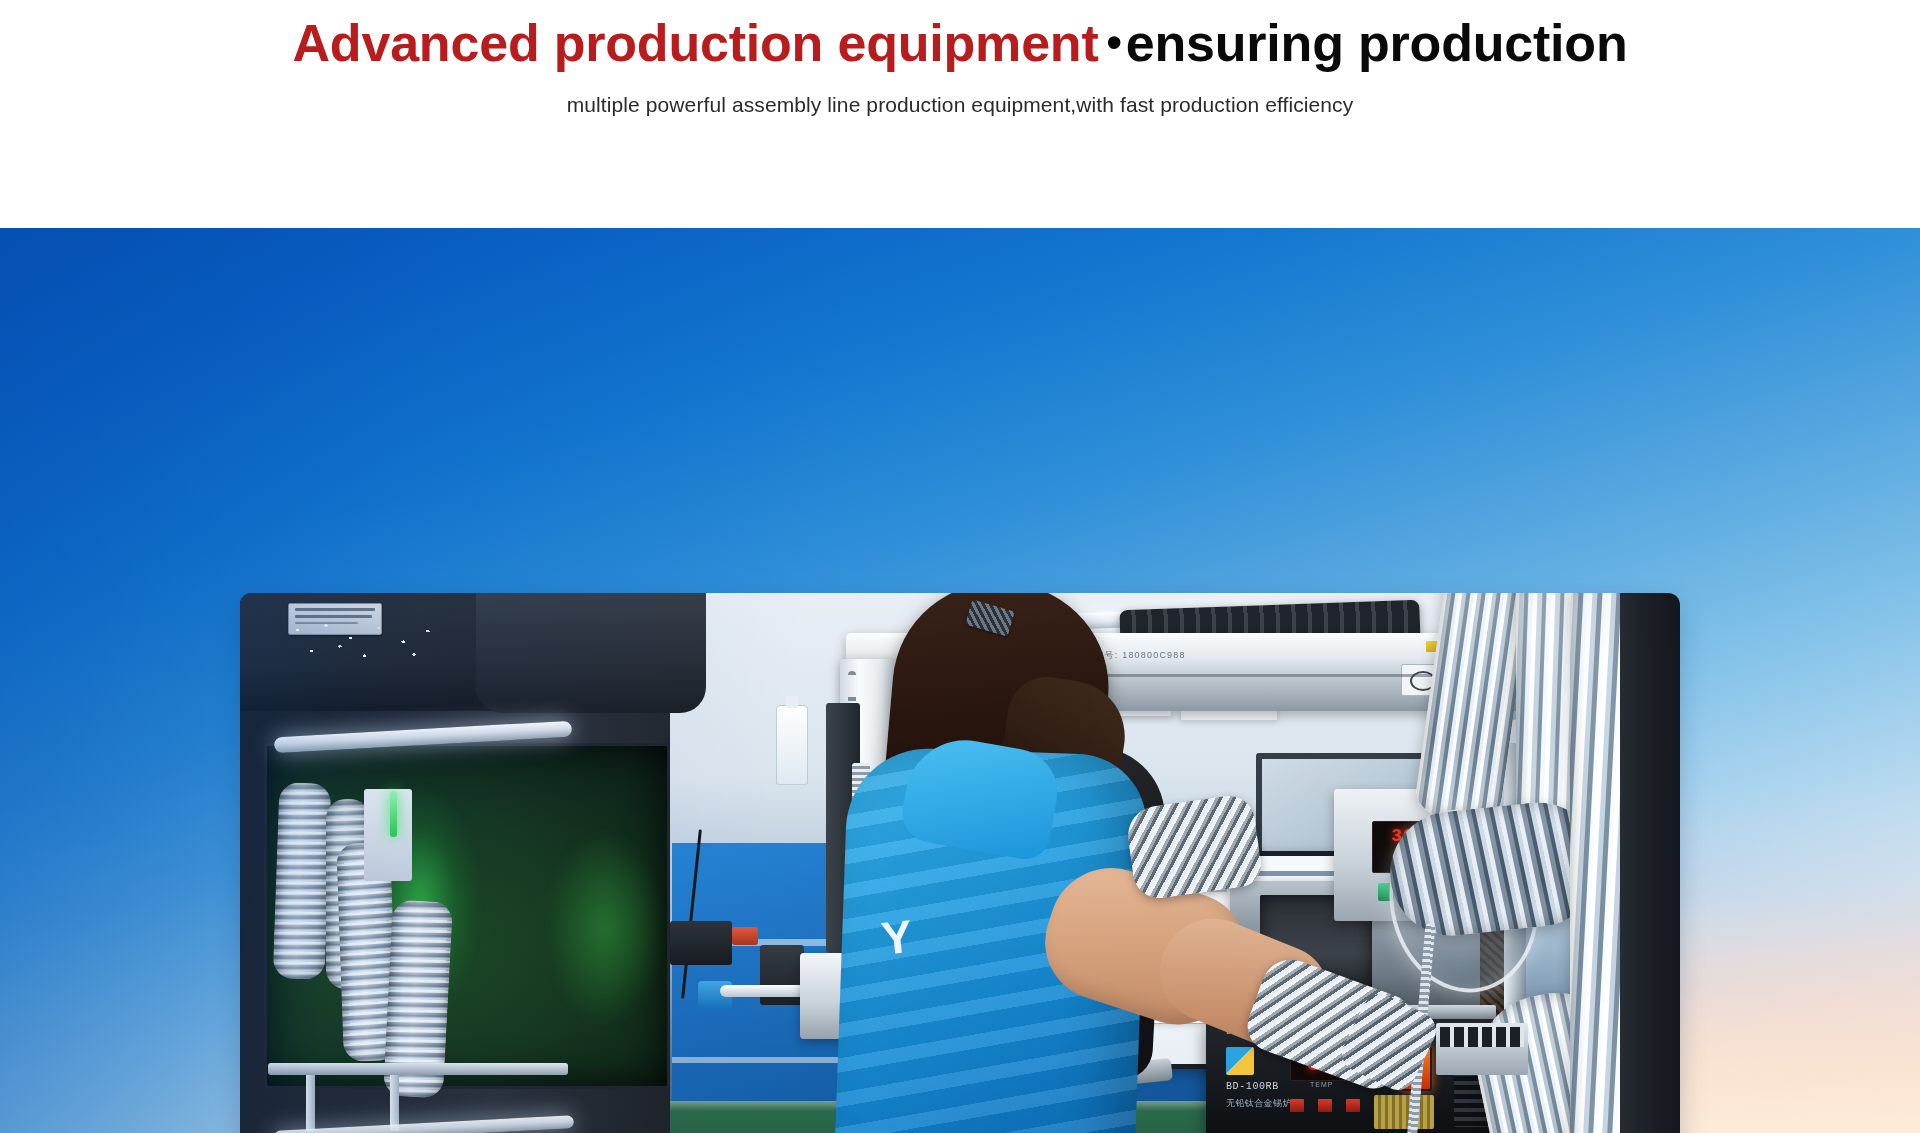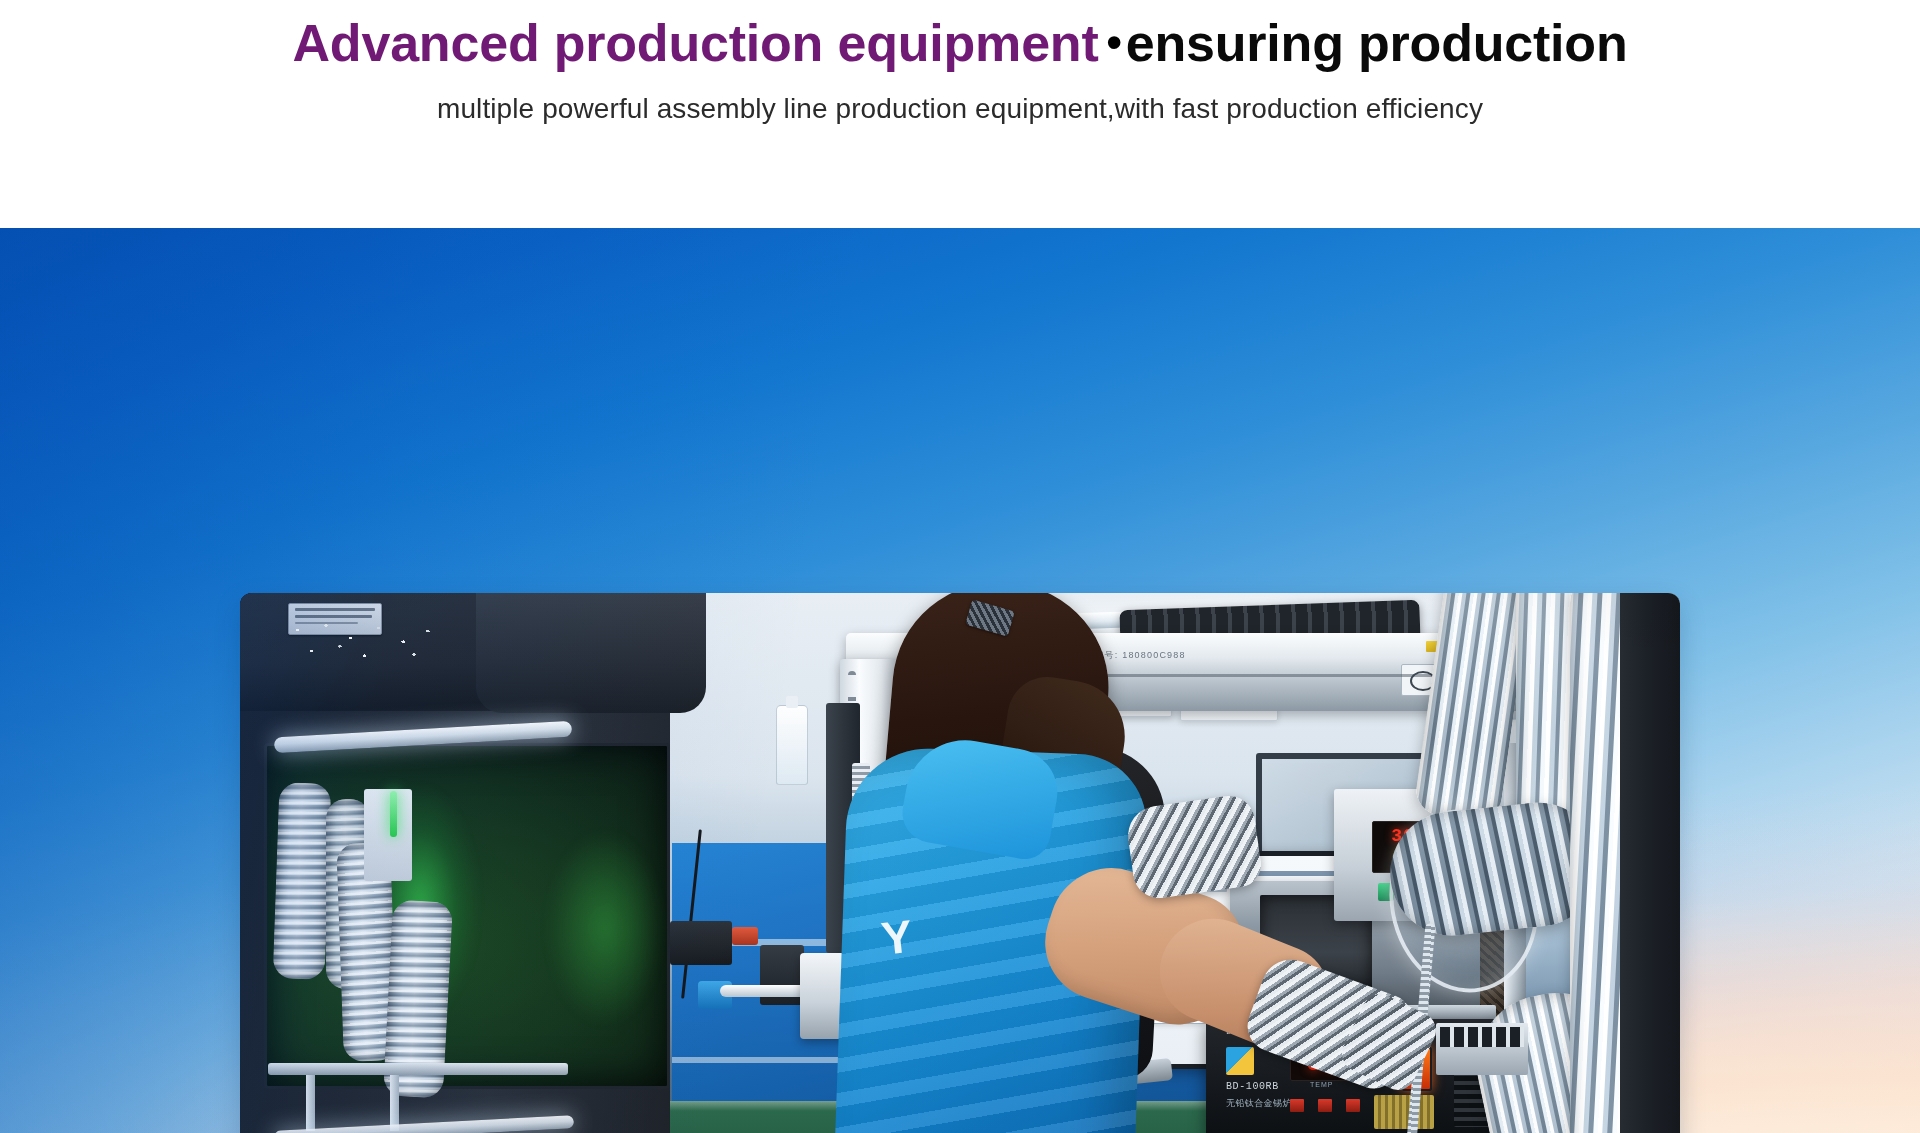--- a/index.html
+++ b/index.html
@@ -15,27 +15,27 @@
   
   .header{
     position:absolute;left:0;top:0;width:1920px;height:228px;
     background:#ffffff;text-align:center;z-index:5;
   }
   .title{
     margin:0;padding-top:13px;
     font-size:52px;font-weight:bold;letter-spacing:-0.2px;
     line-height:1.18;white-space:nowrap;
   }
-  .title .t-blue{color:#701a75;text-align:center;}
+  .title .t-blue{color:#b91c1c;text-align:center;}
   .title .t-dot{color:#000000;font-size:44px;padding:0 4px 0 8px;
       position:relative;top:-4px;}
   .title .t-dark{color:#0a0a0a;}
   .subtitle{
     margin:0;padding-top:19px;
-    font-size:28px;color:#2b2b2b;font-weight:400;letter-spacing:.1px;
+    font-size:21px;color:#2b2b2b;font-weight:400;letter-spacing:.1px;
     white-space:nowrap;
   }
 
   
   .sky{
     position:absolute;left:0;top:228px;width:1920px;height:905px;
     background:
       
       radial-gradient(140% 78% at 100% 118%,
          rgba(255,252,248,.98) 0%,

